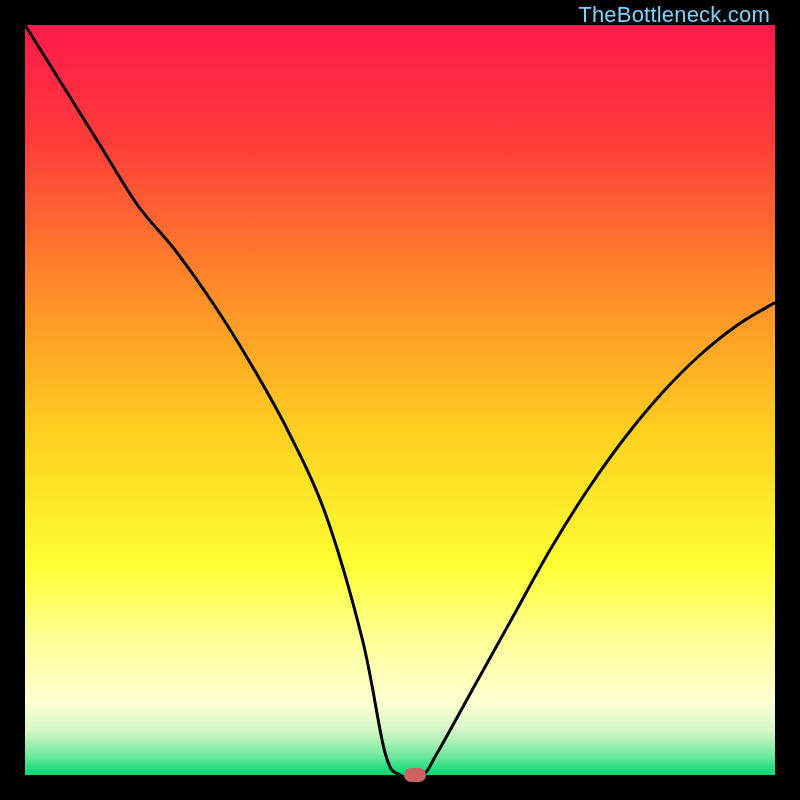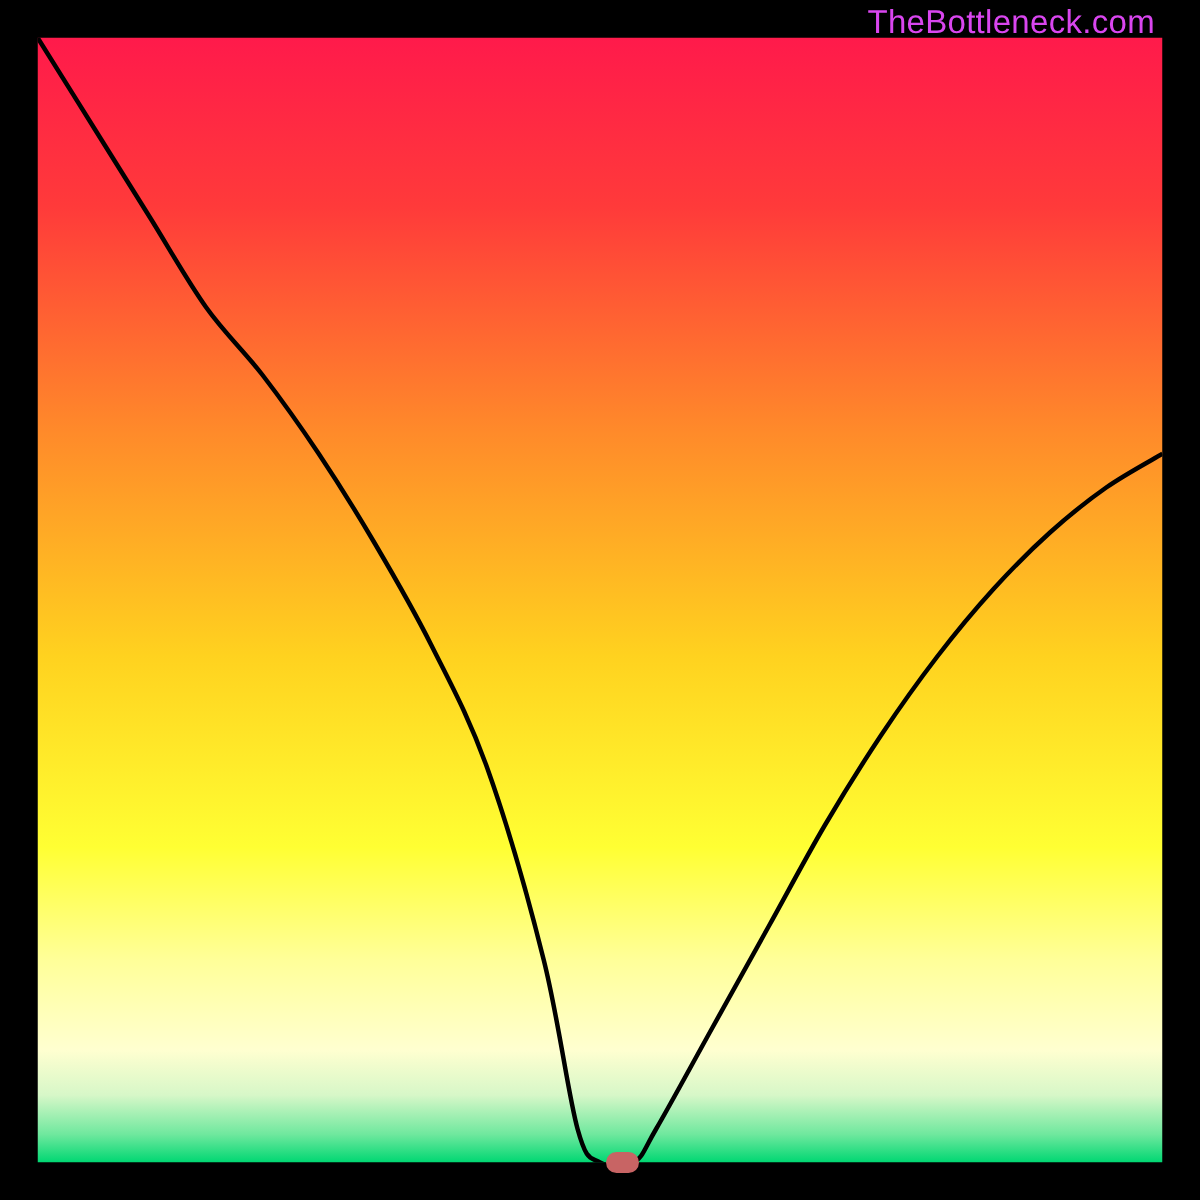--- a/index.html
+++ b/index.html
@@ -23,21 +23,21 @@
     position: absolute;
     left: 0;
     top: 0;
     width: 750px;
     height: 750px;
   }
   .watermark {
     position: absolute;
     top: 2px;
     right: 30px;
-    color: #d946ef;
+    color: #7dd3fc;
     font-size: 22px;
     letter-spacing: 0.2px;
     font-weight: 500;
   }
   .marker {
     position: absolute;
     width: 22px;
     height: 14px;
     border-radius: 8px;
     background: #c86464;

